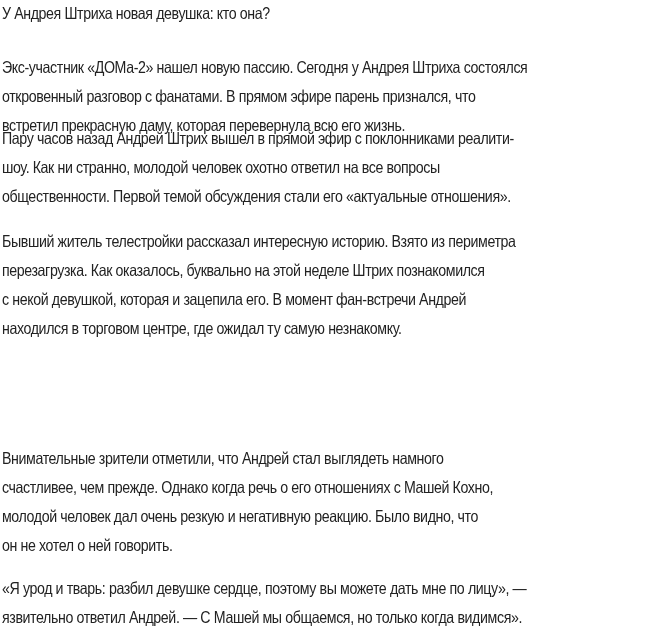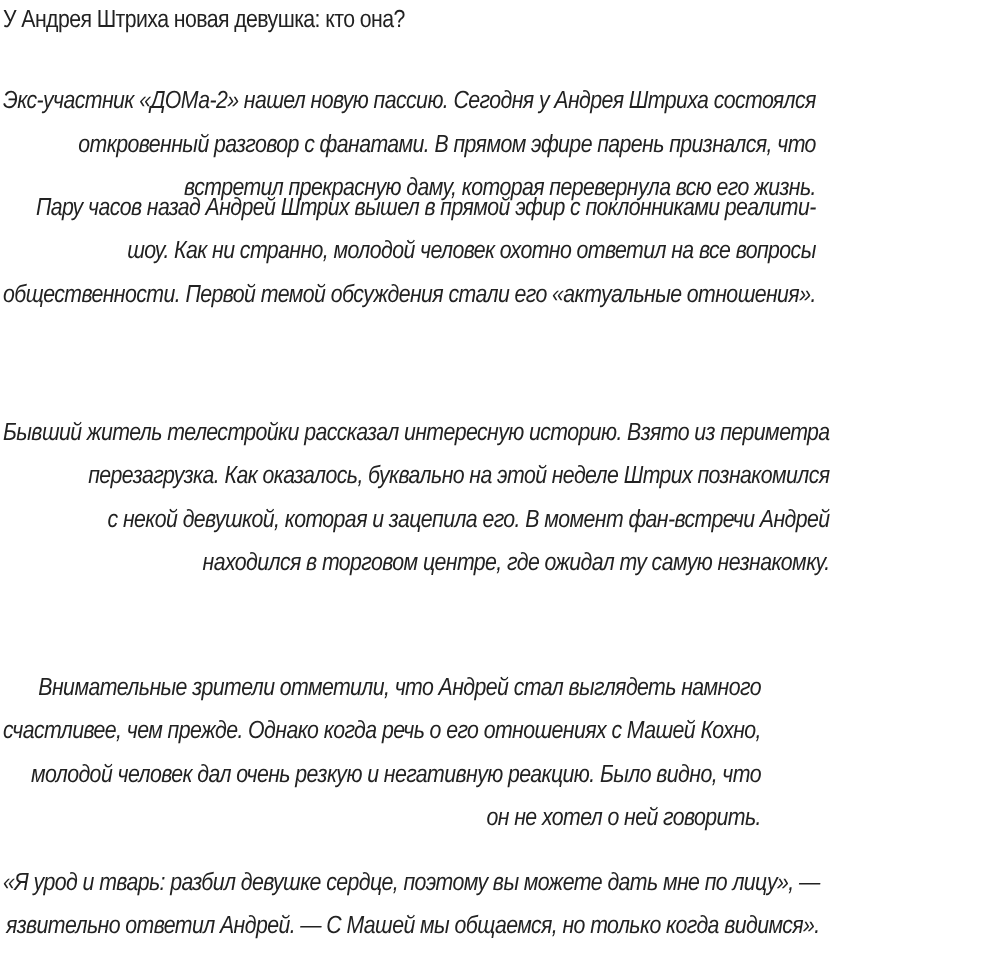--- a/index.html
+++ b/index.html
@@ -11,41 +11,39 @@
       width: 670px;
       height: 639px;
       overflow: hidden;
       font-family: "Liberation Sans", sans-serif;
       color: #222222;
     }
     .article {
       position: relative;
       width: 608px;
       height: 639px;
-      text-align: right;
     }
     .title {
       position: absolute;
       left: 2px;
       top: 1px;
       font-size: 16.5px;
       line-height: 24px;
       letter-spacing: -0.45px;
       margin: 0;
       font-weight: normal;
       white-space: nowrap;
     }
     .para {
       position: absolute;
       left: 2px;
       margin: 0;
       font-size: 16.5px;
       line-height: 29px;
       letter-spacing: -0.45px;
-      font-style: italic;
     }
     .line {
       display: block;
       white-space: nowrap;
       transform-origin: left center;
     }
   </style>
 </head>
 <body>
 
@@ -57,21 +55,21 @@
     <span class="line" style="transform-origin: left center; transform: scaleX(0.86);">откровенный разговор с фанатами. В прямом эфире парень признался, что</span>
     <span class="line" style="transform-origin: left center; transform: scaleX(0.86);">встретил прекрасную даму, которая перевернула всю его жизнь.</span>
   </p>
 
   <p class="para" style="top:124px;">
     <span class="line" style="transform-origin: left center; transform: scaleX(0.86);">Пару часов назад Андрей Штрих вышел в прямой эфир с поклонниками реалити-</span>
     <span class="line" style="transform-origin: left center; transform: scaleX(0.86);">шоу. Как ни странно, молодой человек охотно ответил на все вопросы</span>
     <span class="line" style="transform-origin: left center; transform: scaleX(0.86);">общественности. Первой темой обсуждения стали его «актуальные отношения».</span>
   </p>
 
-  <p class="para" style="top:227px;margin-top:47px;">
+  <p class="para" style="top:227px;">
     <span class="line" style="transform-origin: left center; transform: scaleX(0.86);">Бывший житель телестройки рассказал интересную историю. Взято из периметра</span>
     <span class="line" style="transform-origin: left center; transform: scaleX(0.86);">перезагрузка. Как оказалось, буквально на этой неделе Штрих познакомился</span>
     <span class="line" style="transform-origin: left center; transform: scaleX(0.86);">с некой девушкой, которая и зацепила его. В момент фан-встречи Андрей</span>
     <span class="line" style="transform-origin: left center; transform: scaleX(0.86);">находился в торговом центре, где ожидал ту самую незнакомку.</span>
   </p>
 
 
   <p class="para" style="top:574px;">
     <span class="line" style="transform-origin: left center; transform: scaleX(0.86);">«Я урод и тварь: разбил девушке сердце, поэтому вы можете дать мне по лицу», —</span>
     <span class="line" style="transform-origin: left center; transform: scaleX(0.86);">язвительно ответил Андрей. — С Машей мы общаемся, но только когда видимся».</span>

